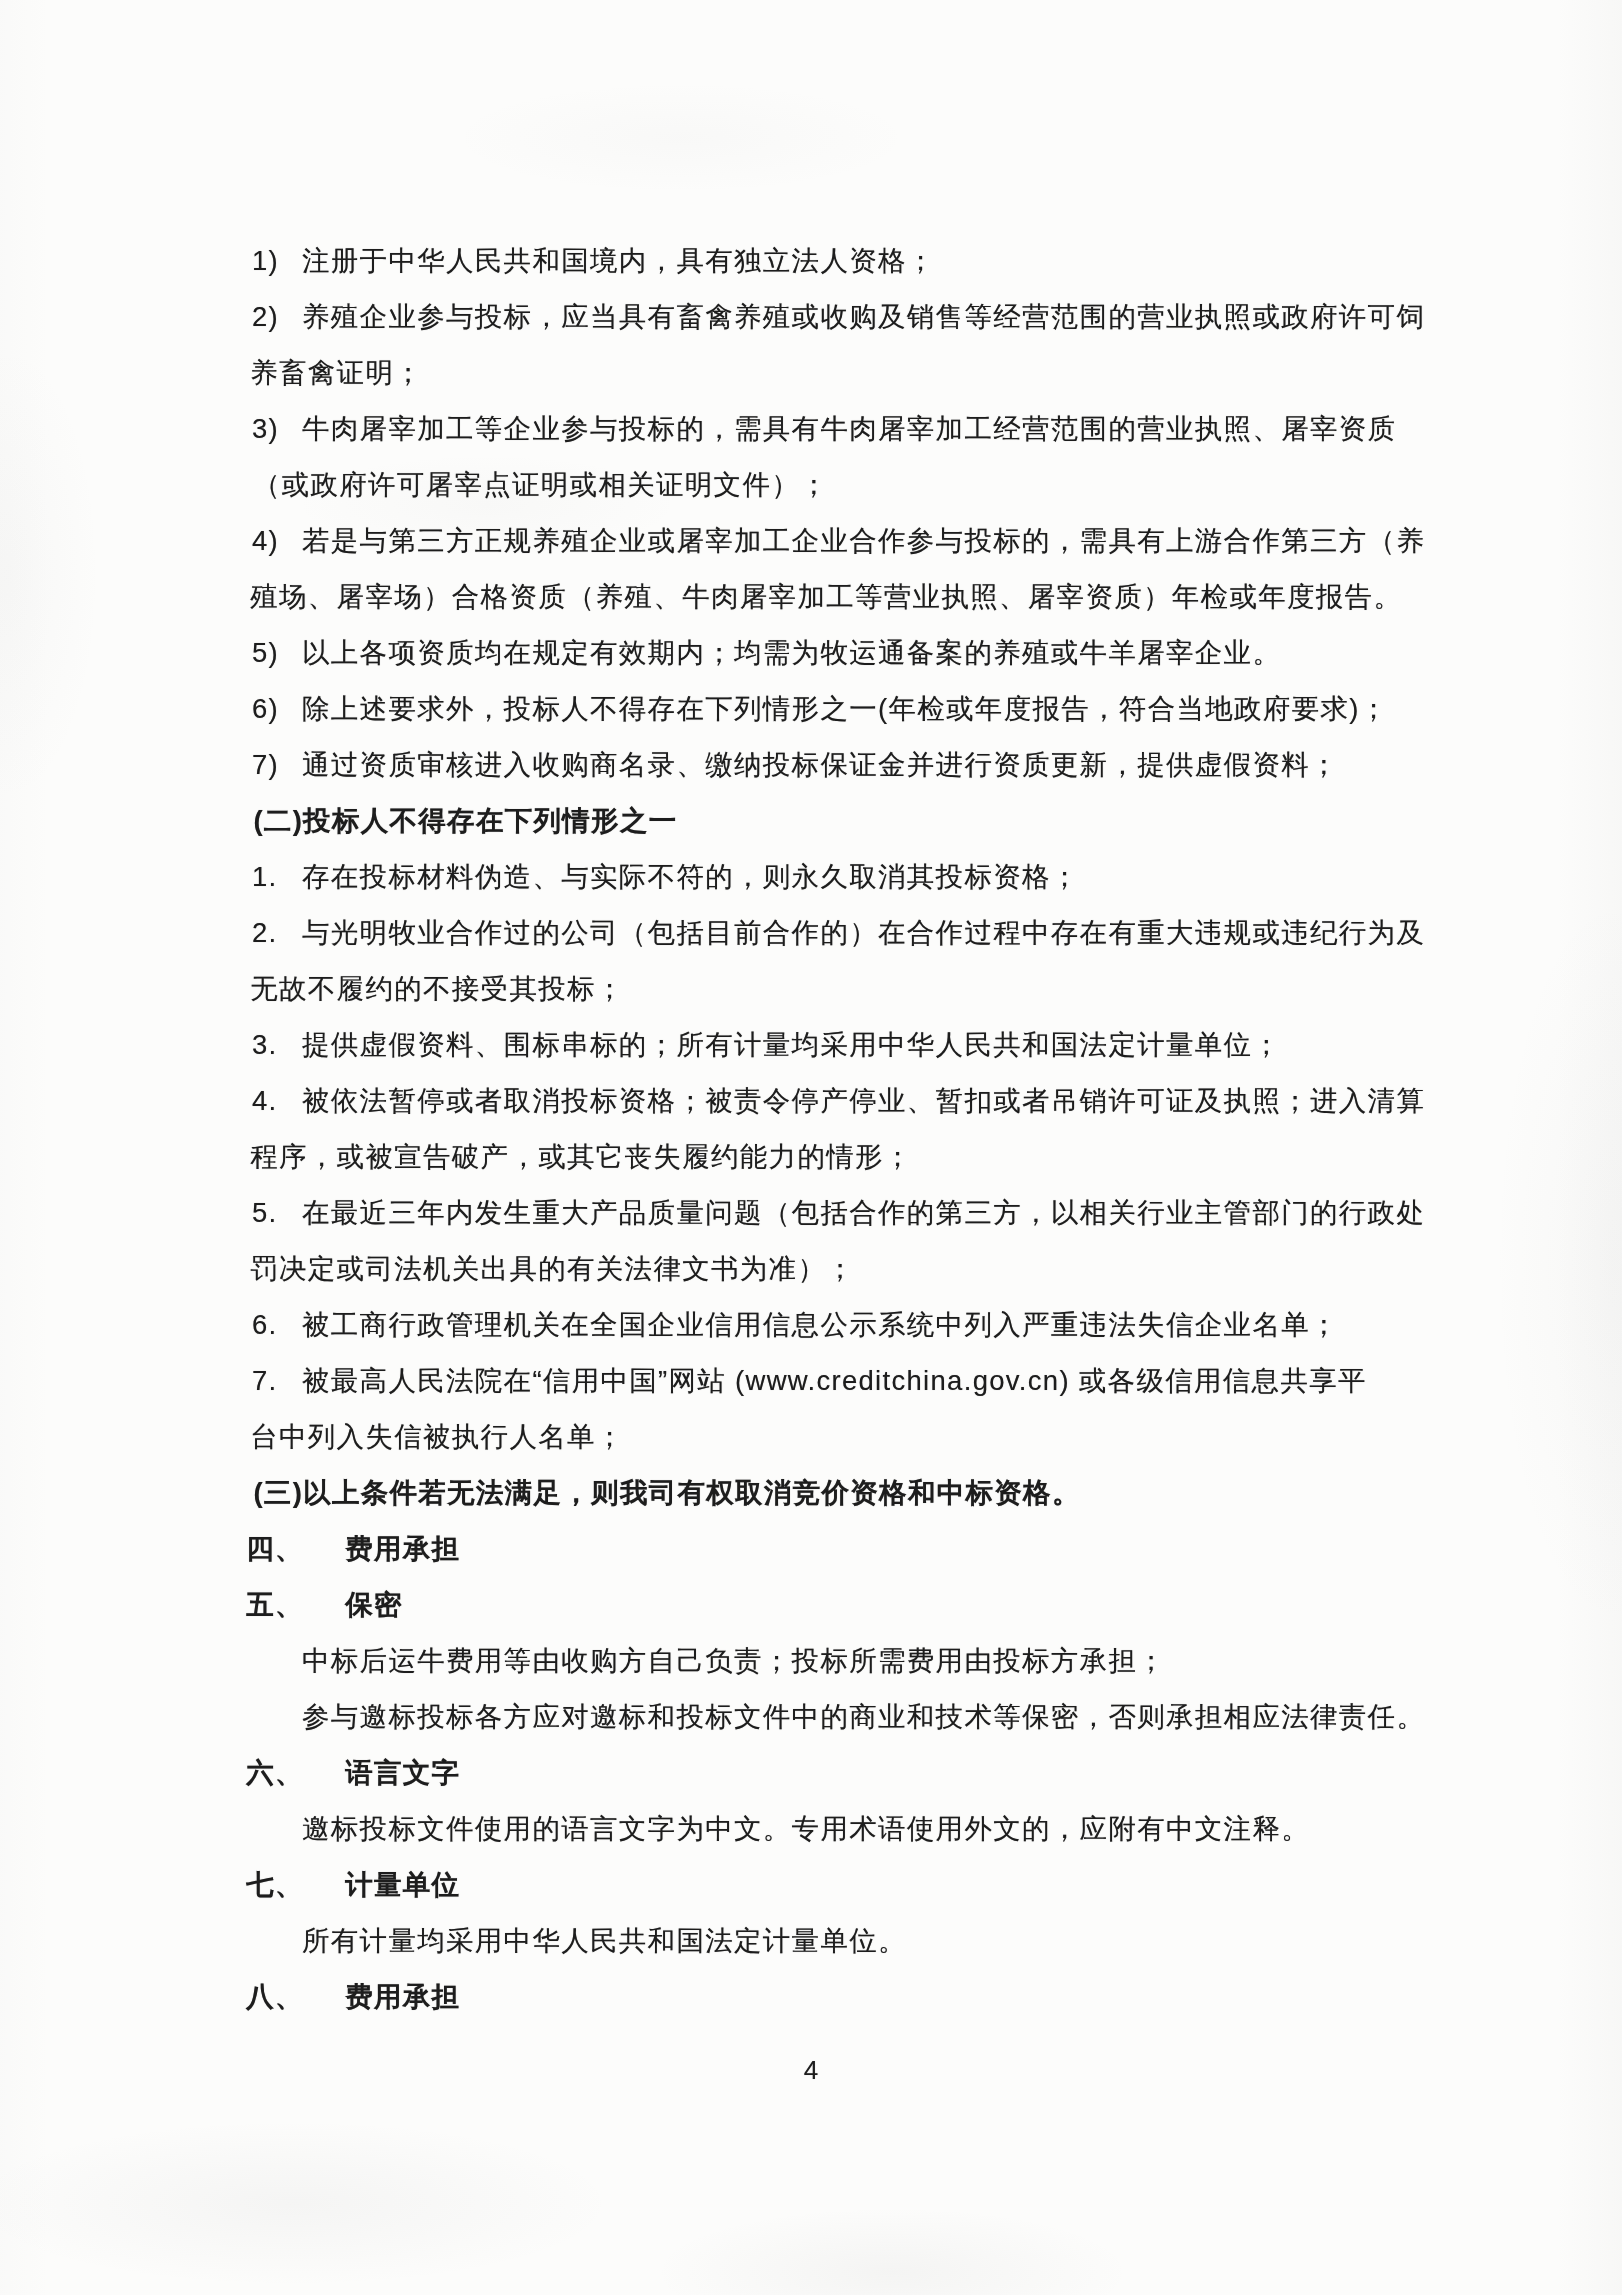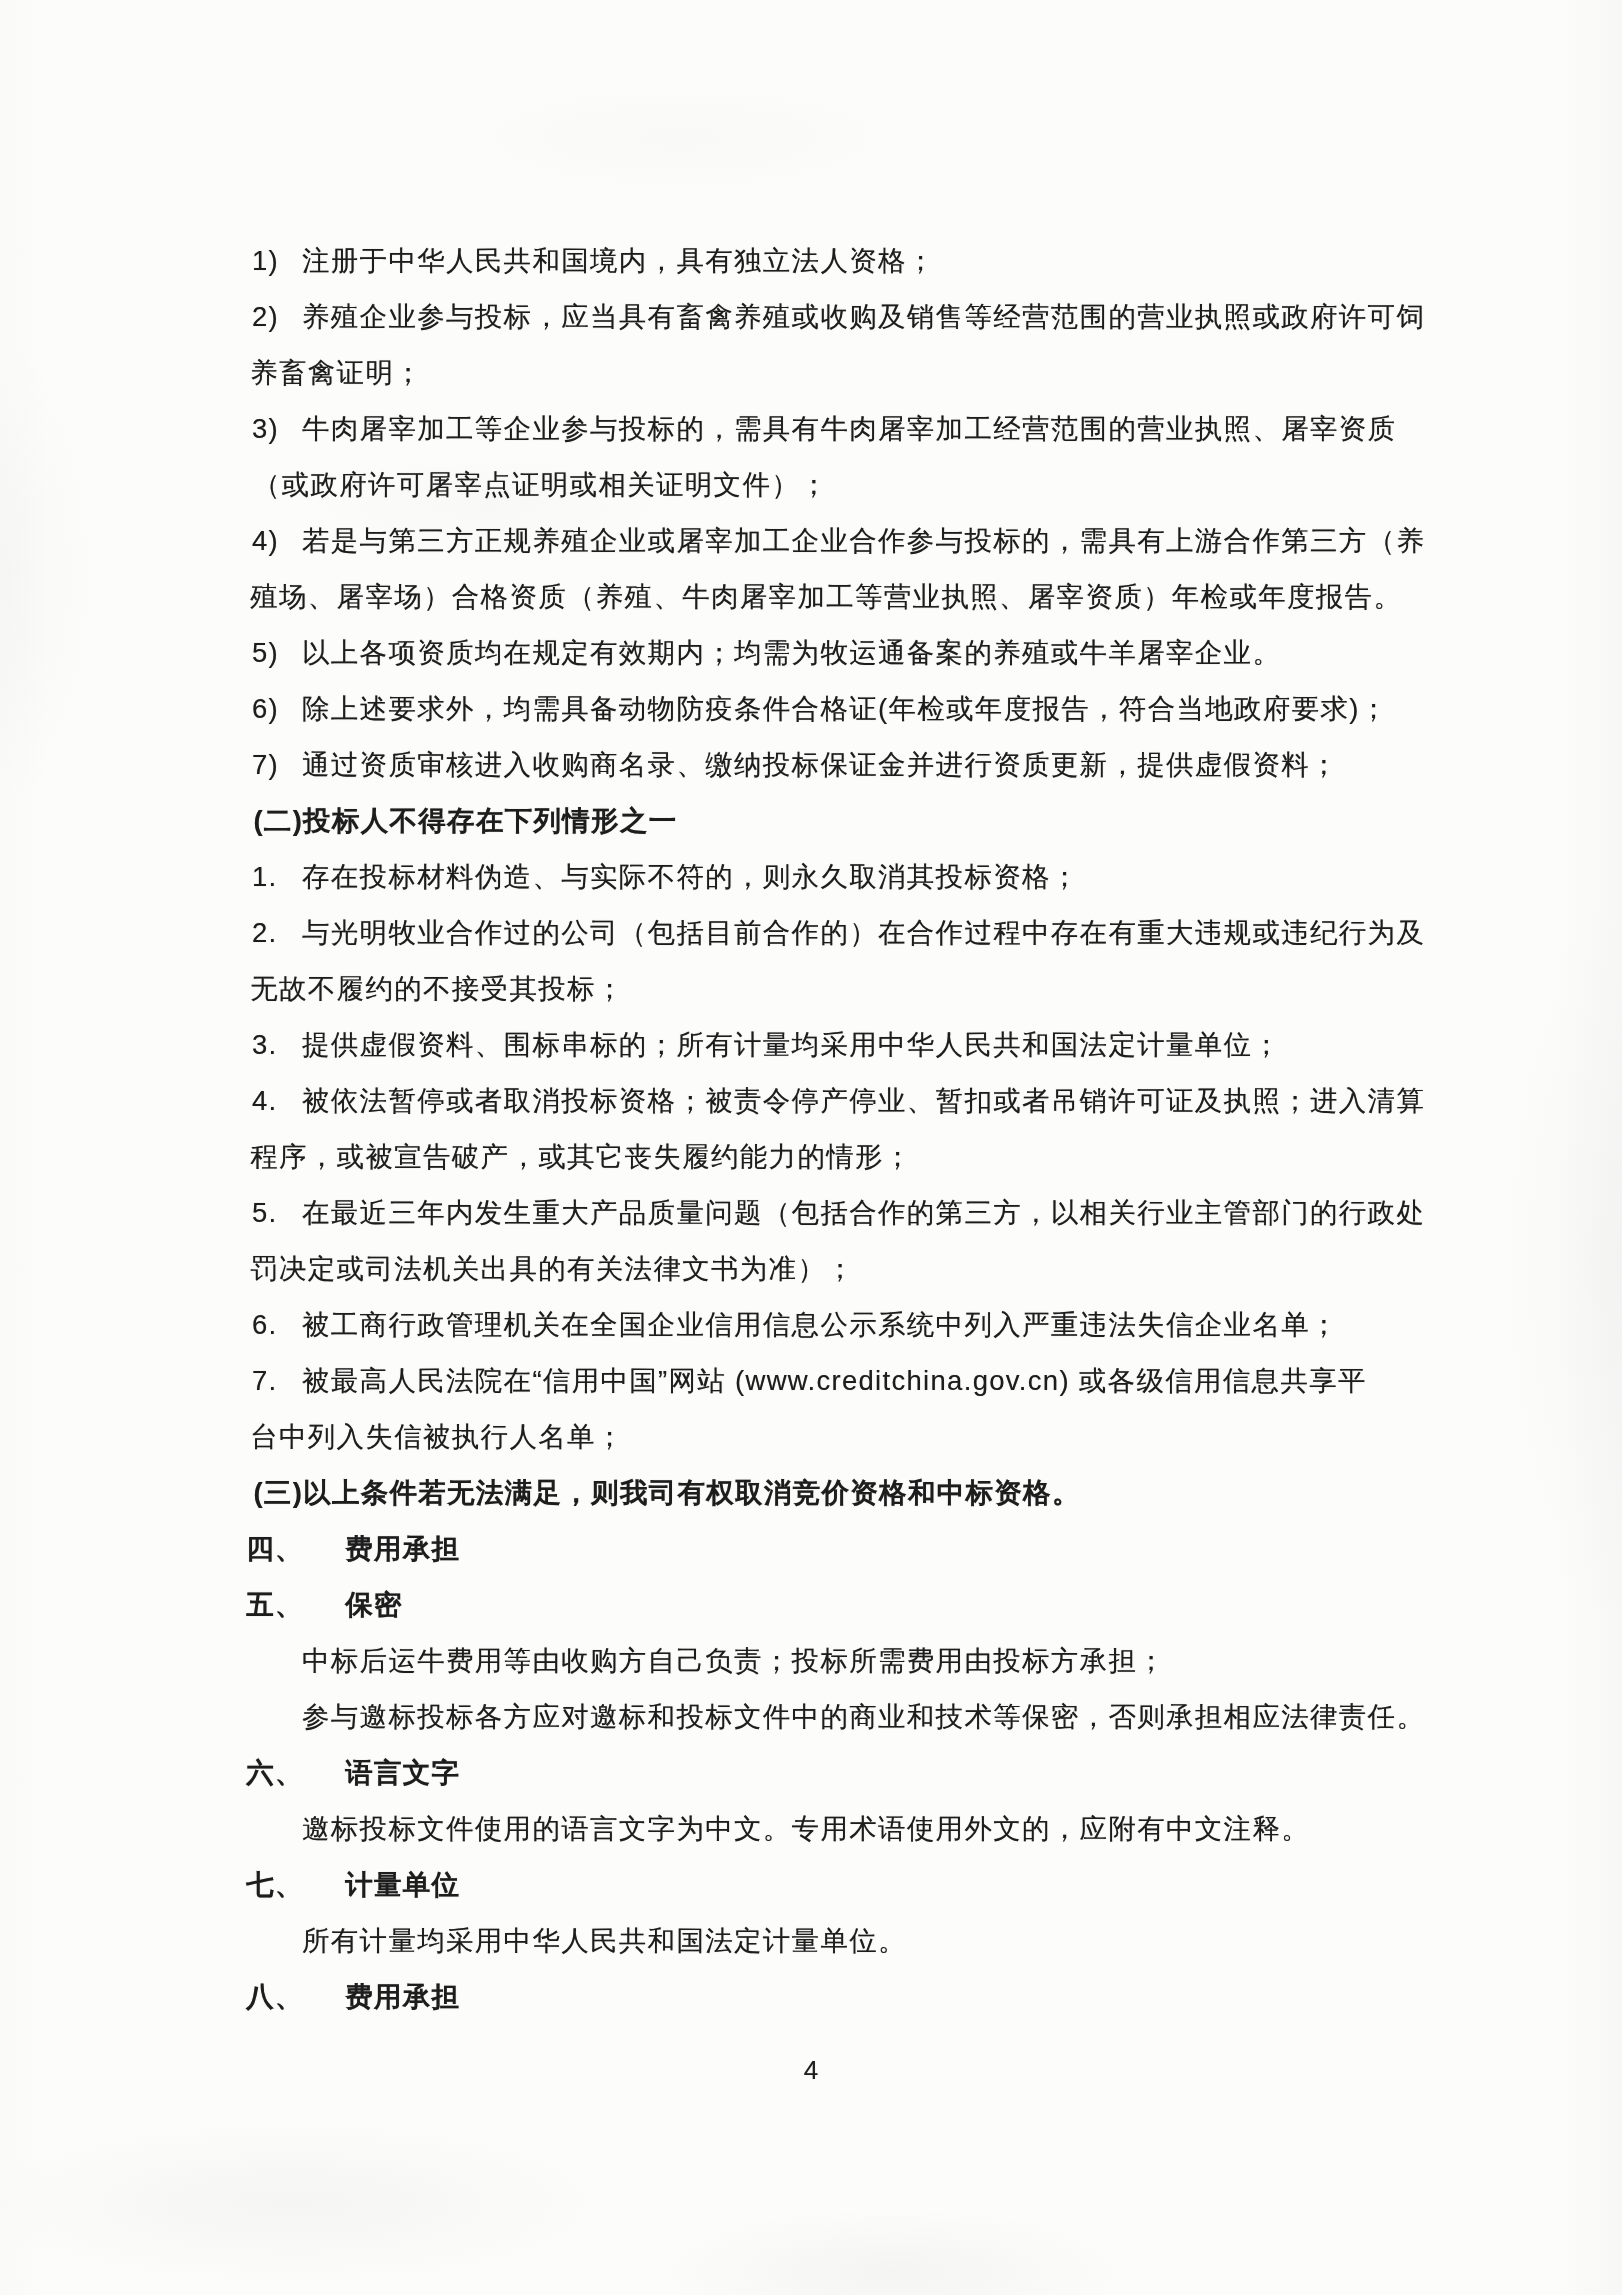--- a/index.html
+++ b/index.html
@@ -79,21 +79,21 @@
   <div class="scan-overlay"></div>
   <div class="content" id="doc-lines">
       <div class="line num"><span class="marker">1)</span><span>注册于中华人民共和国境内，具有独立法人资格；</span></div>
       <div class="line num"><span class="marker">2)</span><span>养殖企业参与投标，应当具有畜禽养殖或收购及销售等经营范围的营业执照或政府许可饲</span></div>
       <div class="line wrap">养畜禽证明；</div>
       <div class="line num"><span class="marker">3)</span><span>牛肉屠宰加工等企业参与投标的，需具有牛肉屠宰加工经营范围的营业执照、屠宰资质</span></div>
       <div class="line wrap-indent">（或政府许可屠宰点证明或相关证明文件）；</div>
       <div class="line num"><span class="marker">4)</span><span>若是与第三方正规养殖企业或屠宰加工企业合作参与投标的，需具有上游合作第三方（养</span></div>
       <div class="line wrap">殖场、屠宰场）合格资质（养殖、牛肉屠宰加工等营业执照、屠宰资质）年检或年度报告。</div>
       <div class="line num"><span class="marker">5)</span><span>以上各项资质均在规定有效期内；均需为牧运通备案的养殖或牛羊屠宰企业。</span></div>
-      <div class="line num"><span class="marker">6)</span><span>除上述要求外，均需具备动物防疫条件合格证(年检或年度报告，符合当地政府要求)；</span></div>
+      <div class="line num"><span class="marker">6)</span><span>除上述要求外，投标人不得存在下列情形之一(年检或年度报告，符合当地政府要求)；</span></div>
       <div class="line num"><span class="marker">7)</span><span>通过资质审核进入收购商名录、缴纳投标保证金并进行资质更新，提供虚假资料；</span></div>
       <div class="line bold">(二)投标人不得存在下列情形之一</div>
       <div class="line num"><span class="marker">1.</span><span>存在投标材料伪造、与实际不符的，则永久取消其投标资格；</span></div>
       <div class="line num"><span class="marker">2.</span><span>与光明牧业合作过的公司（包括目前合作的）在合作过程中存在有重大违规或违纪行为及</span></div>
       <div class="line wrap">无故不履约的不接受其投标；</div>
       <div class="line num"><span class="marker">3.</span><span>提供虚假资料、围标串标的；所有计量均采用中华人民共和国法定计量单位；</span></div>
       <div class="line num"><span class="marker">4.</span><span>被依法暂停或者取消投标资格；被责令停产停业、暂扣或者吊销许可证及执照；进入清算</span></div>
       <div class="line wrap">程序，或被宣告破产，或其它丧失履约能力的情形；</div>
       <div class="line num"><span class="marker">5.</span><span>在最近三年内发生重大产品质量问题（包括合作的第三方，以相关行业主管部门的行政处</span></div>
       <div class="line wrap">罚决定或司法机关出具的有关法律文书为准）；</div>

